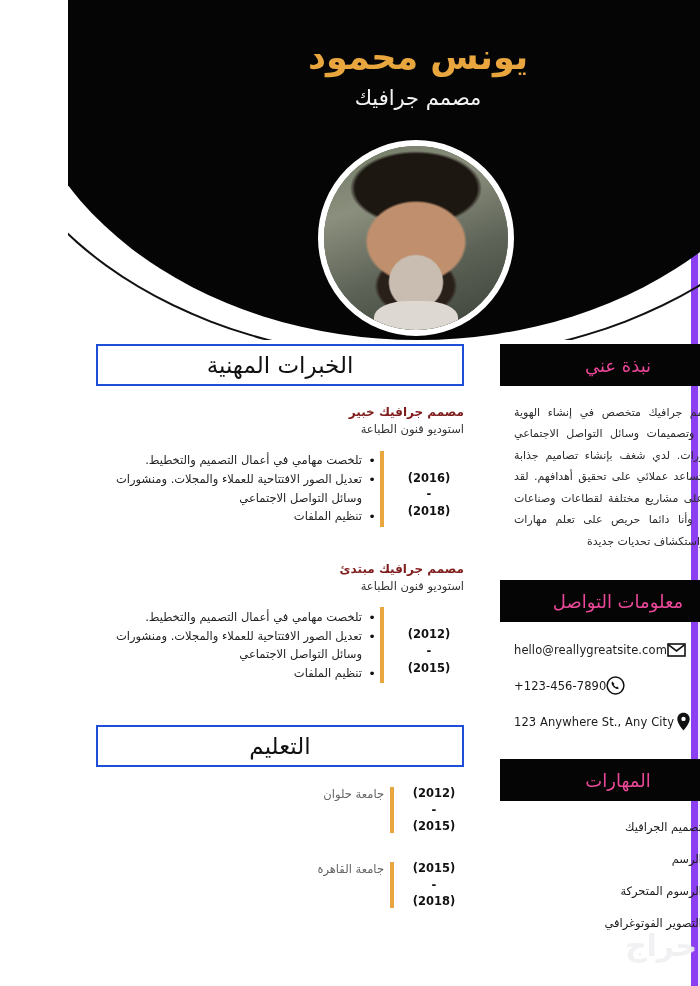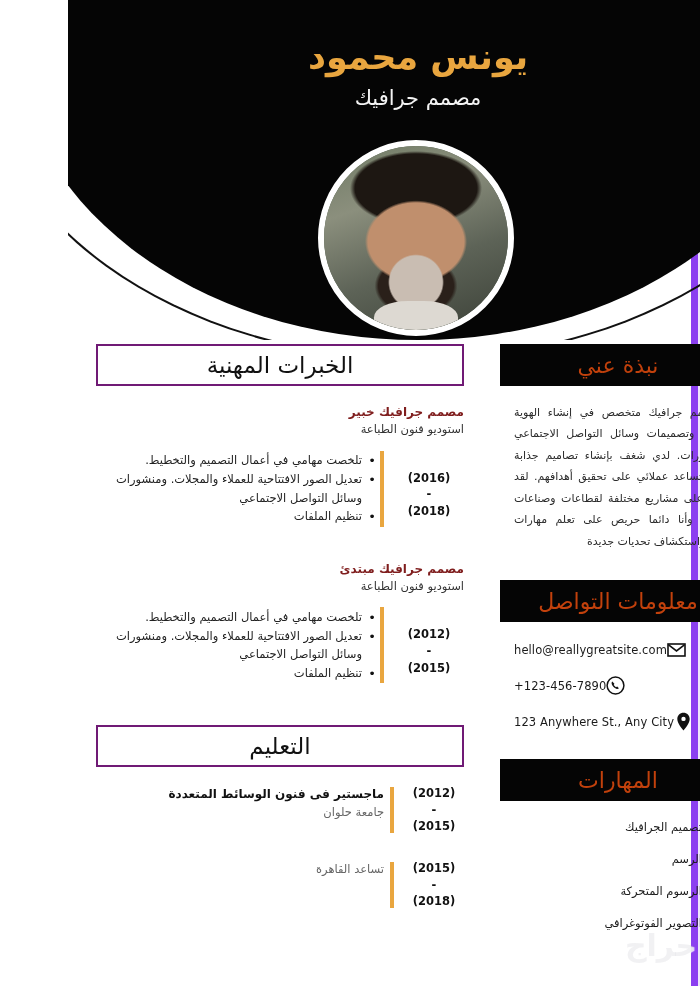--- a/index.html
+++ b/index.html
@@ -127,21 +127,21 @@
     left: 0;
     width: 700px;
     height: 600px;
   }
 
   .col-left  { position: absolute; left: 28px;  width: 368px; top: 0; }
   .col-right { position: absolute; left: 432px; width: 236px; top: 0; }
 
   
   .hdr-outline {
-    border: 2px solid #701a75;
+    border: 2px solid #1d4ed8;
     height: 42px;
     display: flex;
     align-items: center;
     justify-content: center;
     background: #fff;
   }
   .hdr-outline .hdr-text {
     font-size: 23px;
     font-weight: 400;
     color: #111;
@@ -149,23 +149,23 @@
   }
 
   .hdr-solid {
     background: #050505;
     height: 42px;
     display: flex;
     align-items: center;
     justify-content: center;
   }
   .hdr-solid .hdr-text {
-    font-size: 22px;
+    font-size: 18px;
     font-weight: 400;
-    color: #c2410c;
+    color: #ec4899;
     letter-spacing: 3px;
   }
   .hdr-solid.tight .hdr-text { letter-spacing: 1px; }
 
   
   .exp-entry { margin-top: 18px; }
   .exp-title {
     font-size: 12px;
     font-weight: 700;
     color: #7f1d1d;
@@ -407,34 +407,33 @@
       </div>
 
       <div class="edu-entry">
         <div class="edu-dates">
           <div>(2012)</div>
           <div>-</div>
           <div>(2015)</div>
         </div>
         <div class="edu-rule"></div>
         <div class="edu-text">
-          <div class="edu-degree">ماجستير فى فنون الوسائط المتعددة</div>
           <div class="edu-school">جامعة حلوان</div>
         </div>
       </div>
 
       <div class="edu-entry" style="margin-top:26px">
         <div class="edu-dates">
           <div>(2015)</div>
           <div>-</div>
           <div>(2018)</div>
         </div>
         <div class="edu-rule"></div>
         <div class="edu-text">
-          <div class="edu-school">تساعد القاهرة</div>
+          <div class="edu-school">جامعة القاهرة</div>
         </div>
       </div>
 
     </div>
 
     <div class="col-right">
 
       <div class="hdr-solid">
         <span class="hdr-text">نبذة عني</span>
       </div>

